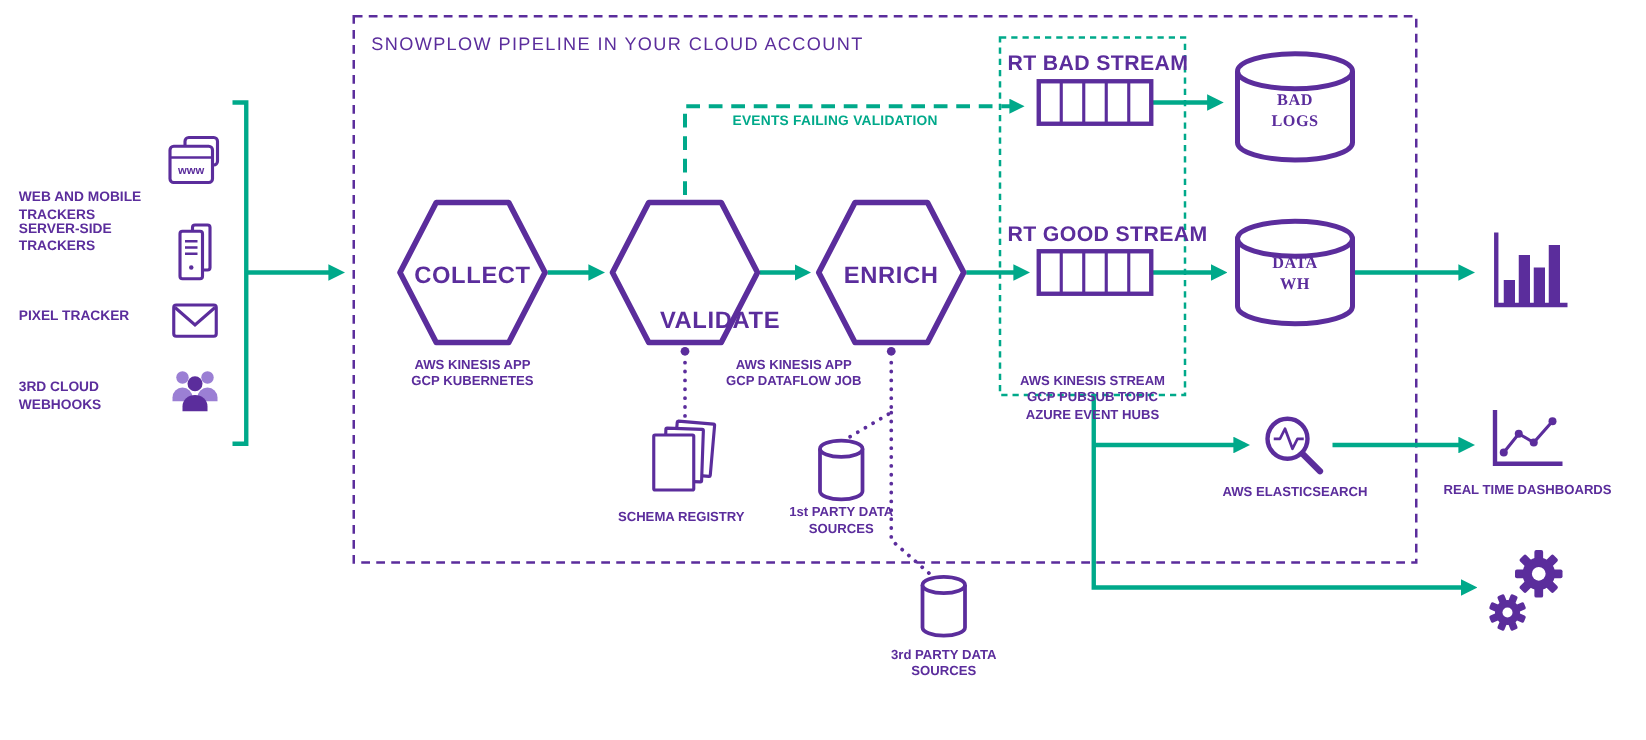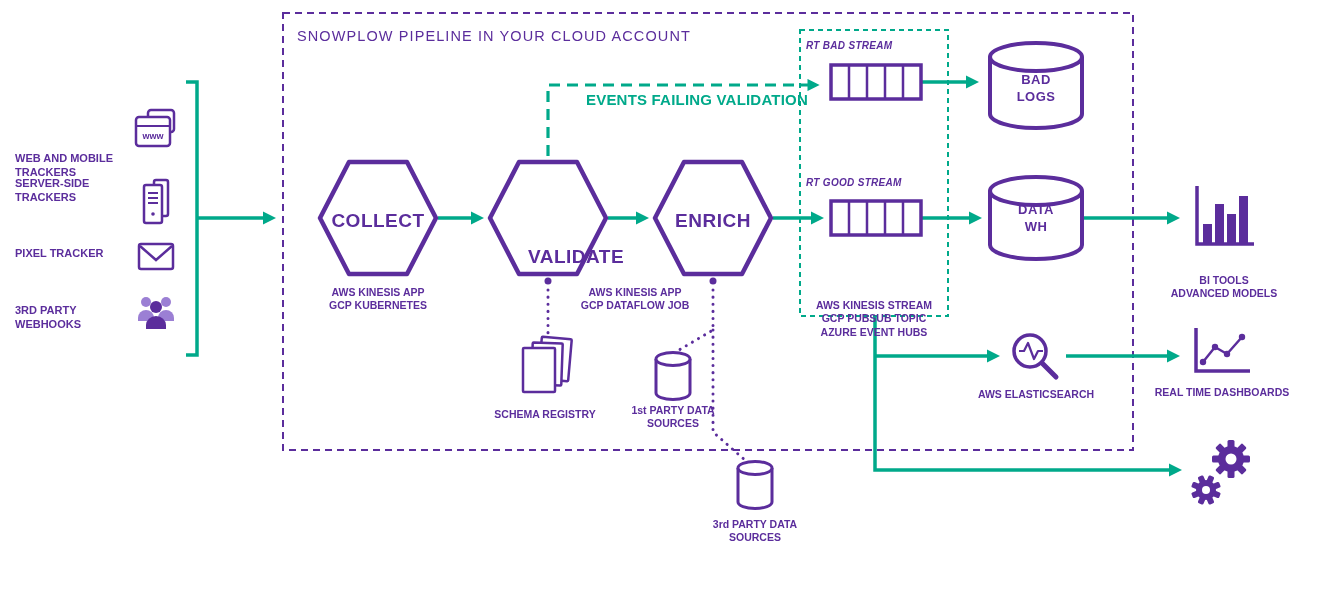--- a/index.html
+++ b/index.html
@@ -5,23 +5,23 @@
   * { margin:0; padding:0; box-sizing:border-box; }
   :root { --purple:#5b2d9c; --purple-light:#9b7fd4; --teal:#00a98a; --bg:#ffffff; }
   body { background:var(--bg); font-family:"Liberation Sans", sans-serif; }
   .stage { position:relative; width:1317px; height:592px; background:var(--bg); overflow:hidden; }
   .layer { position:absolute; left:0; top:0; }
   .lbl { position:absolute; font-weight:bold; color:var(--purple); white-space:pre-line; line-height:1.28; font-size:11px; }
   .c { text-align:center; }
   .title { font-weight:normal; font-size:14.5px; letter-spacing:1.1px; }
   .hex { font-size:19px; letter-spacing:.5px; }
   .cap { font-size:10.5px; }
-  .stream { font-size:10px; letter-spacing:.3px;font-style:italic; }
-  .teal-lbl { color:var(--teal); font-size:15px; letter-spacing:.2px; }
-  .db { font-size:13px; letter-spacing:.4px; }
+  .stream { font-size:17px; letter-spacing:.3px; }
+  .teal-lbl { color:var(--teal); font-size:11px; letter-spacing:.2px; }
+  .db { font-size:13px; letter-spacing:.4px;font-family:Liberation Serif, serif; }
   
   .ps { stroke:var(--purple); fill:none; }
   .pw { stroke:var(--purple); fill:#fff; }
   .pf { fill:var(--purple); }
   .plf { fill:var(--purple-light); }
   .ts { stroke:var(--teal); fill:none; }
   .tf { fill:var(--teal); }
   .pdot { stroke:var(--purple); stroke-width:3; stroke-linecap:round; stroke-dasharray:0.1 7; fill:none; }
   .icon-text { font:bold 9px "Liberation Sans", sans-serif; fill:var(--purple); }
 </style>
@@ -181,21 +181,21 @@
     </g>
   </svg>
 
   <div class="lbl title" style="left:297px; top:27px;">SNOWPLOW PIPELINE IN YOUR CLOUD ACCOUNT</div>
 
   <div class="lbl" style="left:15px; top:117px; width:115px;margin-top:34px;">WEB AND MOBILE
 TRACKERS</div>
   <div class="lbl" style="left:15px; top:176px; width:115px;">SERVER-SIDE
 TRACKERS</div>
   <div class="lbl" style="left:15px; top:246px; width:115px;">PIXEL TRACKER</div>
-  <div class="lbl" style="left:15px; top:303px; width:115px;">3RD PARTY
+  <div class="lbl" style="left:15px; top:303px; width:115px;">3RD CLOUD
 WEBHOOKS</div>
 
   <div class="lbl hex c" style="left:323px; top:209px; width:110px;">COLLECT</div>
   <div class="lbl hex c" style="left:521px; top:209px; width:110px;margin-top:36px;">VALIDATE</div>
   <div class="lbl hex c" style="left:658px; top:209px; width:110px;">ENRICH</div>
 
   <div class="lbl cap c" style="left:298px; top:286px; width:160px;">AWS KINESIS APP
 GCP KUBERNETES</div>
   <div class="lbl cap c" style="left:555px; top:286px; width:160px;">AWS KINESIS APP
 GCP DATAFLOW JOB</div>
@@ -206,22 +206,20 @@
   <div class="lbl stream" style="left:806px; top:177px;">RT GOOD STREAM</div>
   <div class="lbl cap c" style="left:799px; top:266px; width:150px;margin-top:33px;">AWS KINESIS STREAM
 GCP PUBSUB TOPIC
 AZURE EVENT HUBS</div>
 
   <div class="lbl db c" style="left:996px; top:72px; width:80px;">BAD
 LOGS</div>
   <div class="lbl db c" style="left:996px; top:202px; width:80px;">DATA
 WH</div>
 
-  <div class="lbl cap c" style="left:1144px; top:274px; width:160px;">BI TOOLS
-ADVANCED MODELS</div>
   <div class="lbl cap c" style="left:956px; top:388px; width:160px;">AWS ELASTICSEARCH</div>
   <div class="lbl cap c" style="left:1142px; top:386px; width:160px;">REAL TIME DASHBOARDS</div>
 
   <div class="lbl cap c" style="left:475px; top:408px; width:140px;">SCHEMA REGISTRY</div>
   <div class="lbl cap c" style="left:613px; top:404px; width:120px;">1st PARTY DATA
 SOURCES</div>
   <div class="lbl cap c" style="left:695px; top:518px; width:120px;">3rd PARTY DATA
 SOURCES</div>
 
 </div>

